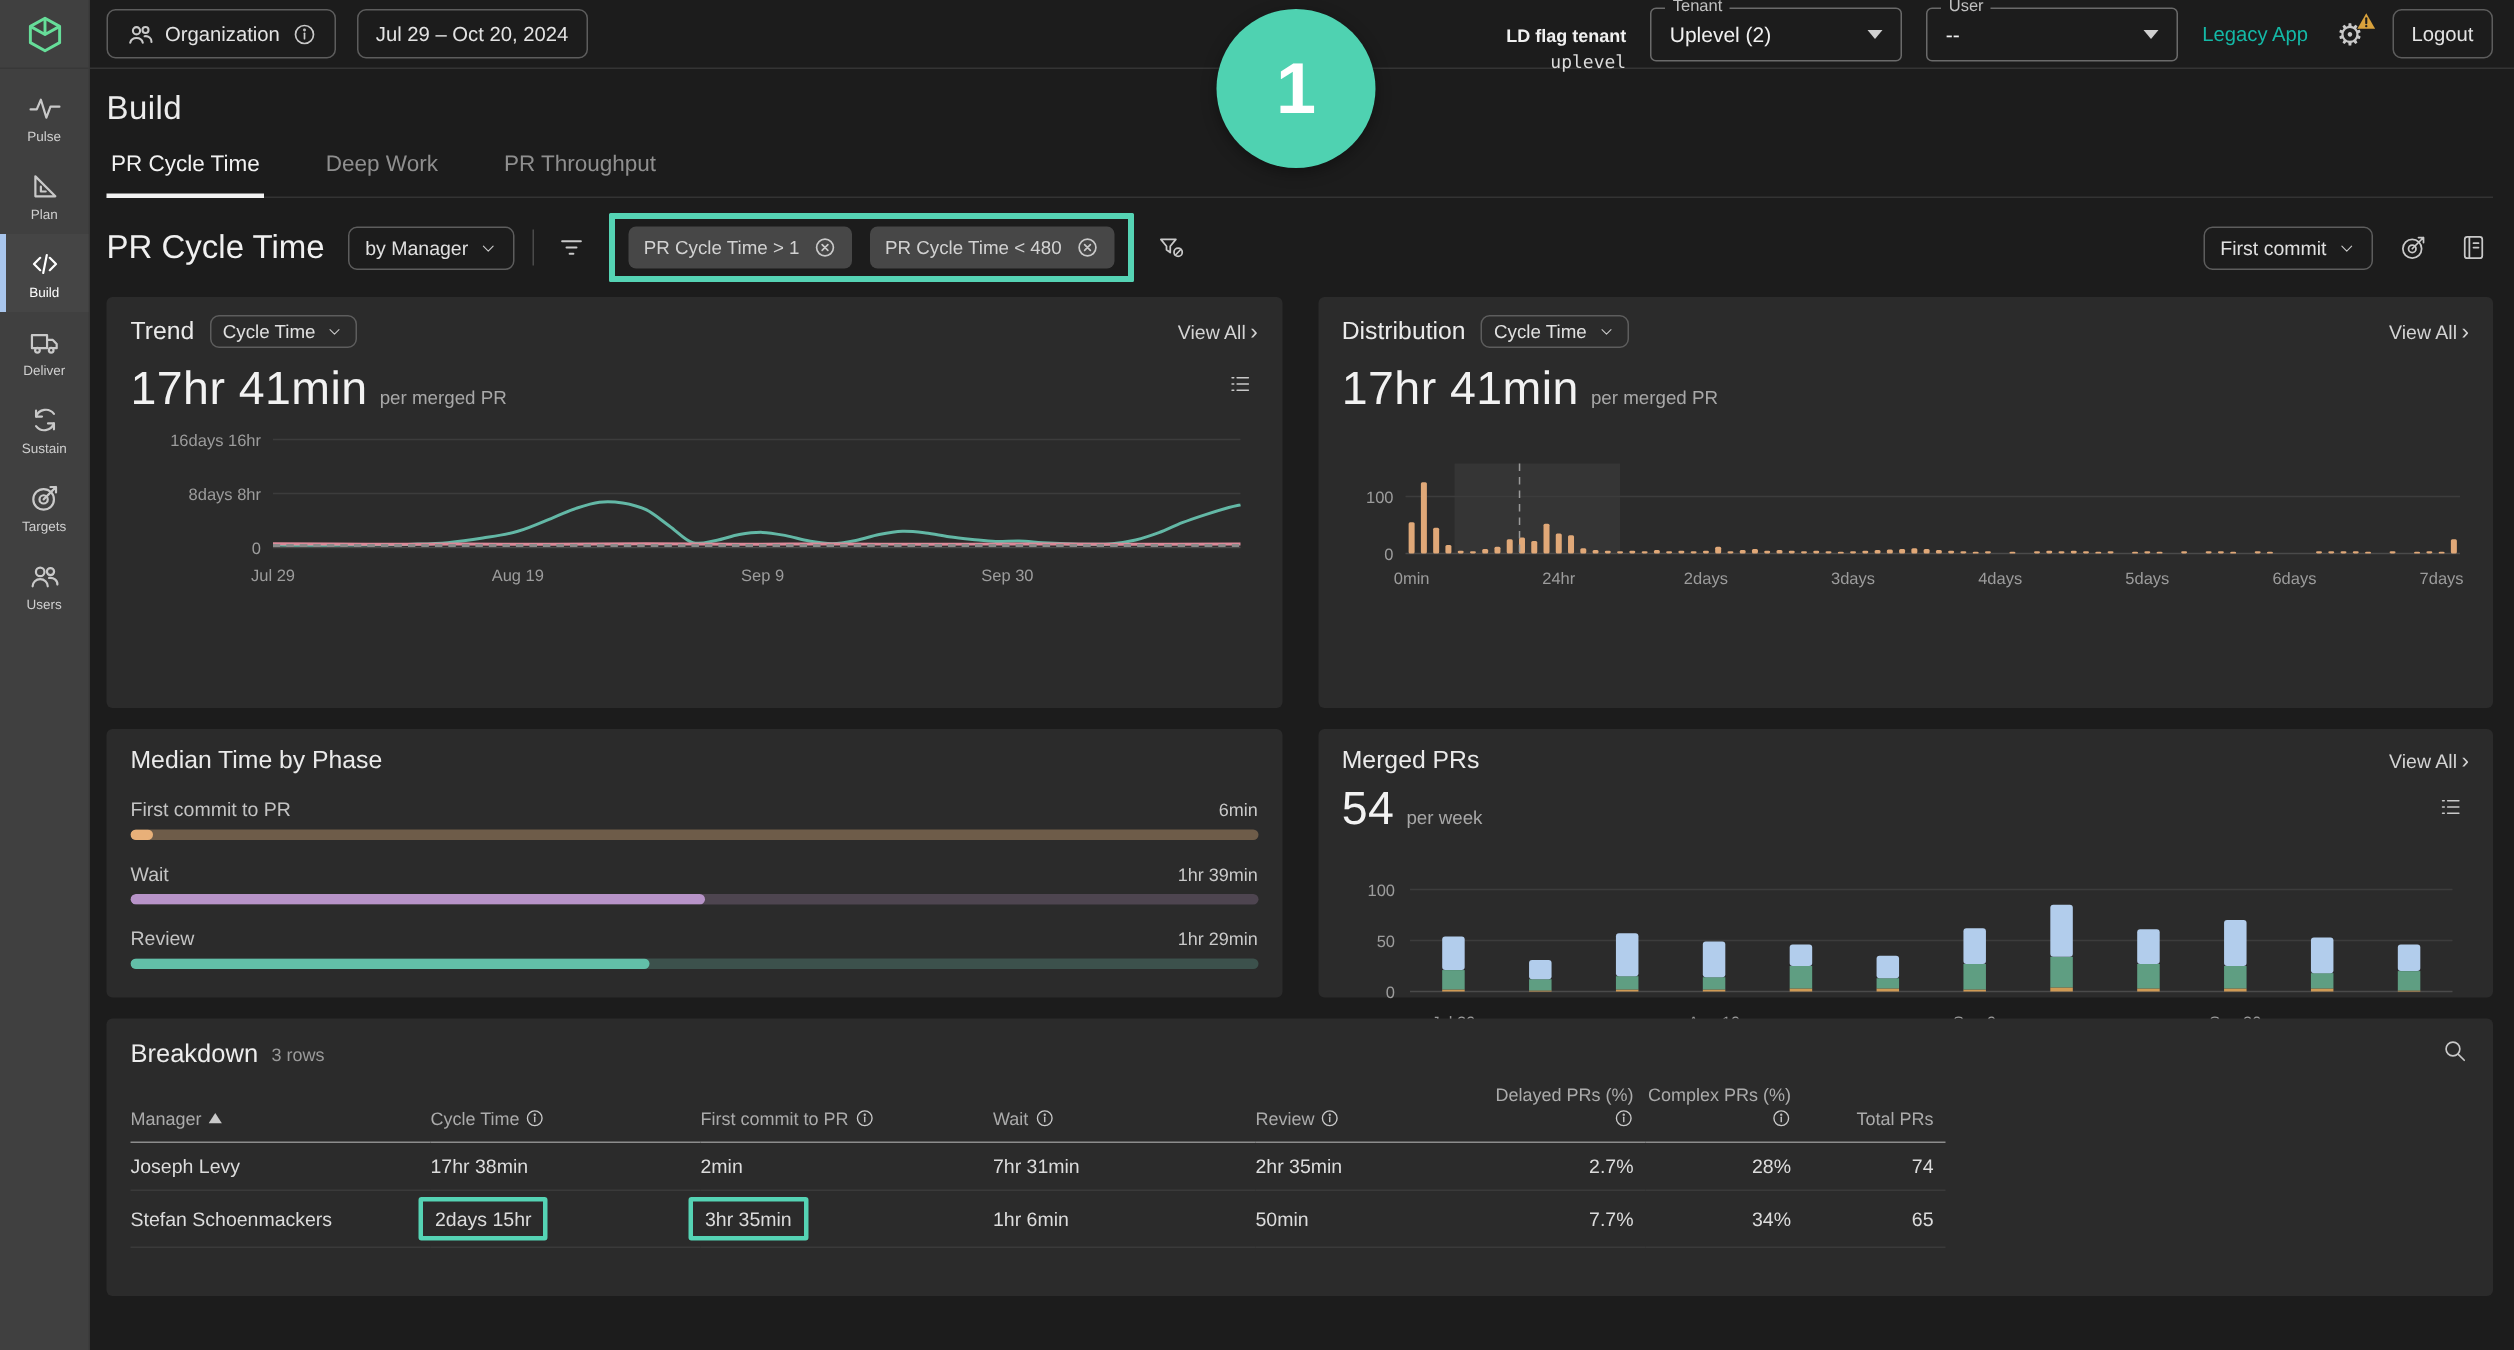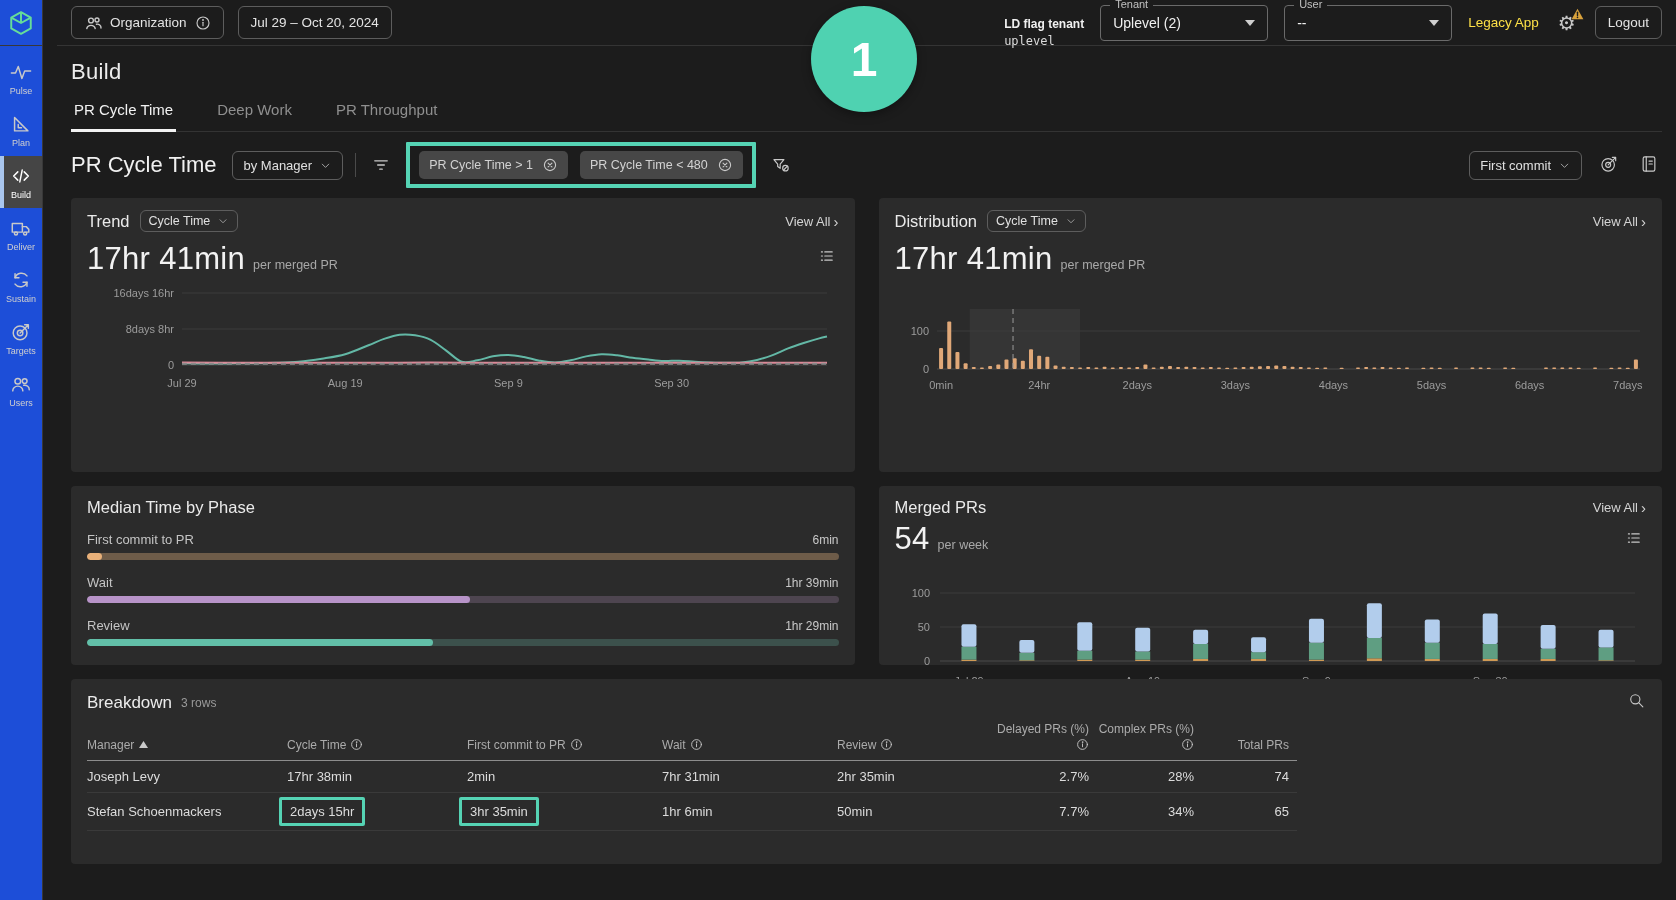--- a/index.html
+++ b/index.html
@@ -5,55 +5,55 @@
   :root{
     --teal:#55d3b4; --bg:#1c1c1c; --card:#2b2b2b; --line:#3a3a3a;
     --txt:#e8e8e8; --mut:#9c9c9c; --mut2:#b5b5b5; --chip:#474747; --border:#5d5d5d;
   }
   *{box-sizing:border-box; margin:0; padding:0;}
   html,body{width:1676px;height:900px;overflow:hidden;}
   body{background:var(--bg); font-family:"Liberation Sans",sans-serif; color:var(--txt); position:relative;}
   .ic{fill:none;stroke:#c9c9c9;stroke-width:1.6;stroke-linecap:round;stroke-linejoin:round;}
   .ic.small{stroke-width:1.4;}
   
-  .sidebar{position:absolute;left:0;top:0;bottom:0;width:43px;background:#1d4ed8;border-right:1px solid #383838;z-index:5;}
+  .sidebar{position:absolute;left:0;top:0;bottom:0;width:60px;background:#404040;border-right:1px solid #383838;z-index:5;}
   .logo-box{height:46px;display:flex;align-items:center;justify-content:center;border-bottom:1px solid #383838;}
   .nav{display:flex;flex-direction:column;align-items:stretch;margin-top:6px;}
   .nav-item{display:flex;flex-direction:column;align-items:center;gap:3px;padding:9px 0 8px;cursor:pointer;border-left:4px solid transparent;border-right:4px solid transparent;}
   .nav-item .nv-label{font-size:9px;color:#cfcfcf;}
   .nav-item.active{background:#454545;border-left-color:#a9c6ed;}
   .nav-item.active .nv-label{color:#fff;}
   
   .topbar{margin-left:57px;height:46px;display:flex;align-items:center;gap:14px;padding:0 14px;border-bottom:1px solid #343434;background:var(--bg);}
   .tb-btn{display:inline-flex;align-items:center;gap:8px;border:1px solid var(--border);border-radius:6px;height:33px;padding:0 12px;font-size:13.5px;color:#e3e3e3;background:transparent;cursor:pointer;}
   .tb-right{margin-left:auto;display:flex;align-items:center;gap:16px;}
-  .ld-flag{text-align:left;line-height:1.35;margin-top:20px;}
+  .ld-flag{text-align:right;line-height:1.35;margin-top:20px;}
   .ld-flag .l1{font-size:12px;font-weight:bold;color:#f0f0f0;}
   .ld-flag .l2{font-size:12px;color:#dcdcdc;font-family:"DejaVu Sans Mono",monospace;}
   .tb-select{position:relative;border:1px solid #6a6a6a;border-radius:4px;height:36px;min-width:168px;display:flex;align-items:center;padding:0 12px;font-size:14px;color:#f0f0f0;cursor:pointer;}
   .tb-select .lbl{position:absolute;top:-8px;left:9px;font-size:11px;color:#c0c0c0;background:var(--bg);padding:0 5px;}
   .caret-down{width:0;height:0;border-left:5px solid transparent;border-right:5px solid transparent;border-top:6px solid #d0d0d0;margin-left:auto;}
-  .legacy{font-size:13.5px;color:#fde047;cursor:pointer;}
+  .legacy{font-size:13.5px;color:#14b8a6;cursor:pointer;}
   .gear-wrap{position:relative;width:24px;height:24px;display:flex;align-items:center;justify-content:center;cursor:pointer;}
   .gear-glyph{font-size:20px;color:#c9c9c9;font-family:"DejaVu Sans",sans-serif;line-height:1;}
   .warn{position:absolute;top:-3px;right:-5px;}
   
   .main{margin-left:57px;padding:0 14px;}
   .page-title{margin-top:13px;font-size:22px;color:#ececec;letter-spacing:.3px;}
   .tabs{margin-top:16px;display:flex;gap:38px;border-bottom:1px solid #333;}
   .tab{font-size:15px;color:#8f8f8f;padding:0 3px 11px;cursor:pointer;border-bottom:3px solid transparent;margin-bottom:-1px;}
   .tab.active{color:#f2f2f2;border-bottom-color:#f2f2f2;}
   .controls{margin:10px 0;height:46px;display:flex;align-items:center;gap:12px;}
   .section-title{font-size:22px;color:#f0f0f0;margin-right:4px;}
   .sel-btn{display:inline-flex;align-items:center;gap:7px;border:1px solid var(--border);border-radius:6px;padding:6px 10px;font-size:13px;color:#e0e0e0;background:transparent;cursor:pointer;}
   .vdiv{width:1px;height:24px;background:#4a4a4a;}
   .icon-btn{background:none;border:none;display:flex;align-items:center;justify-content:center;cursor:pointer;padding:3px;}
   .chips-highlight{display:inline-flex;align-items:center;gap:12px;border:4px solid var(--teal);padding:5px 9px;border-radius:1px;}
   .chip{display:inline-flex;align-items:center;gap:9px;background:var(--chip);border-radius:5px;padding:6px 10px;font-size:12.5px;color:#d2d2d2;cursor:pointer;}
-  .controls .right{margin-left:auto;display:flex;align-items:flex-start;gap:14px;}
+  .controls .right{margin-left:auto;display:flex;align-items:center;gap:14px;}
   
   .grid{display:grid;grid-template-columns:1fr 1fr;gap:14px 24px;}
   .card{background:var(--card);border-radius:4px;padding:12px 16px;position:relative;}
   .card.h1{height:274px;}
   .card.h2{height:179px;}
   .card.breakdown{grid-column:1/-1;height:185px;overflow:hidden;}
   .card-head{display:flex;align-items:center;gap:10px;}
   .card-title{font-size:16.5px;color:#eaeaea;}
   .view-all{margin-left:auto;font-size:13px;color:#d4d4d4;display:flex;align-items:center;gap:3px;cursor:pointer;}
   .view-all .chev{font-size:15px;color:#d4d4d4;}

